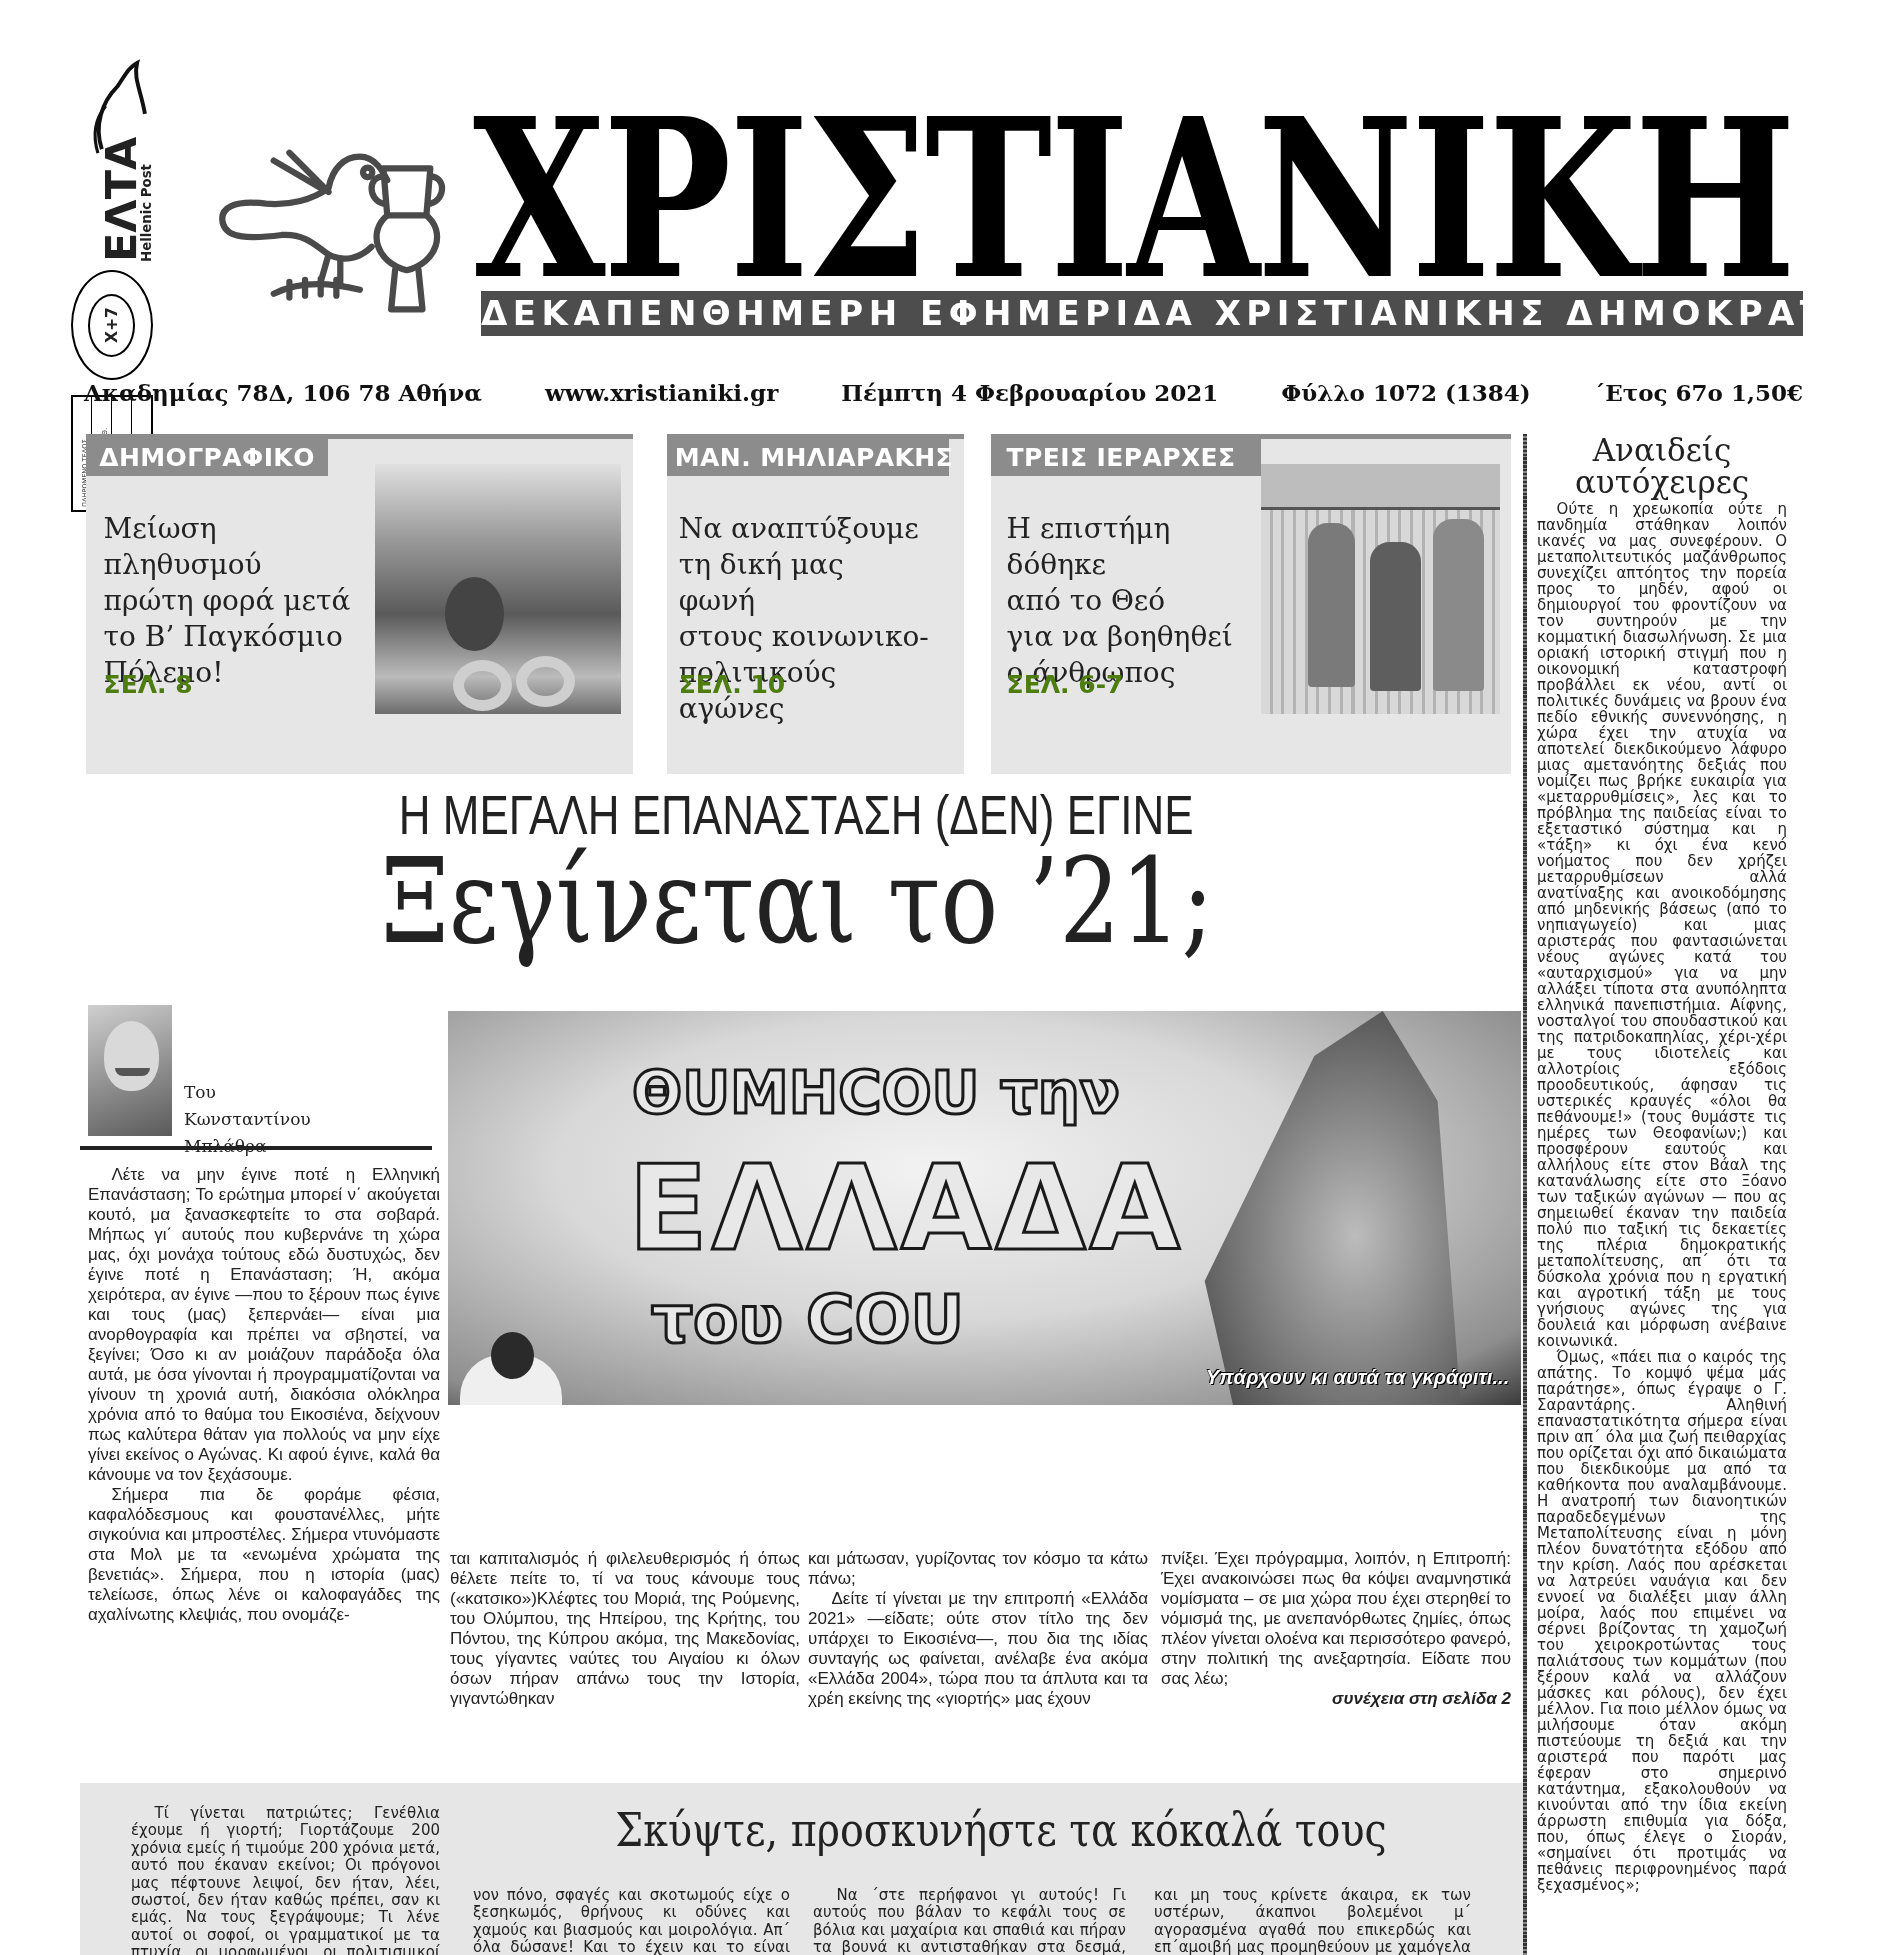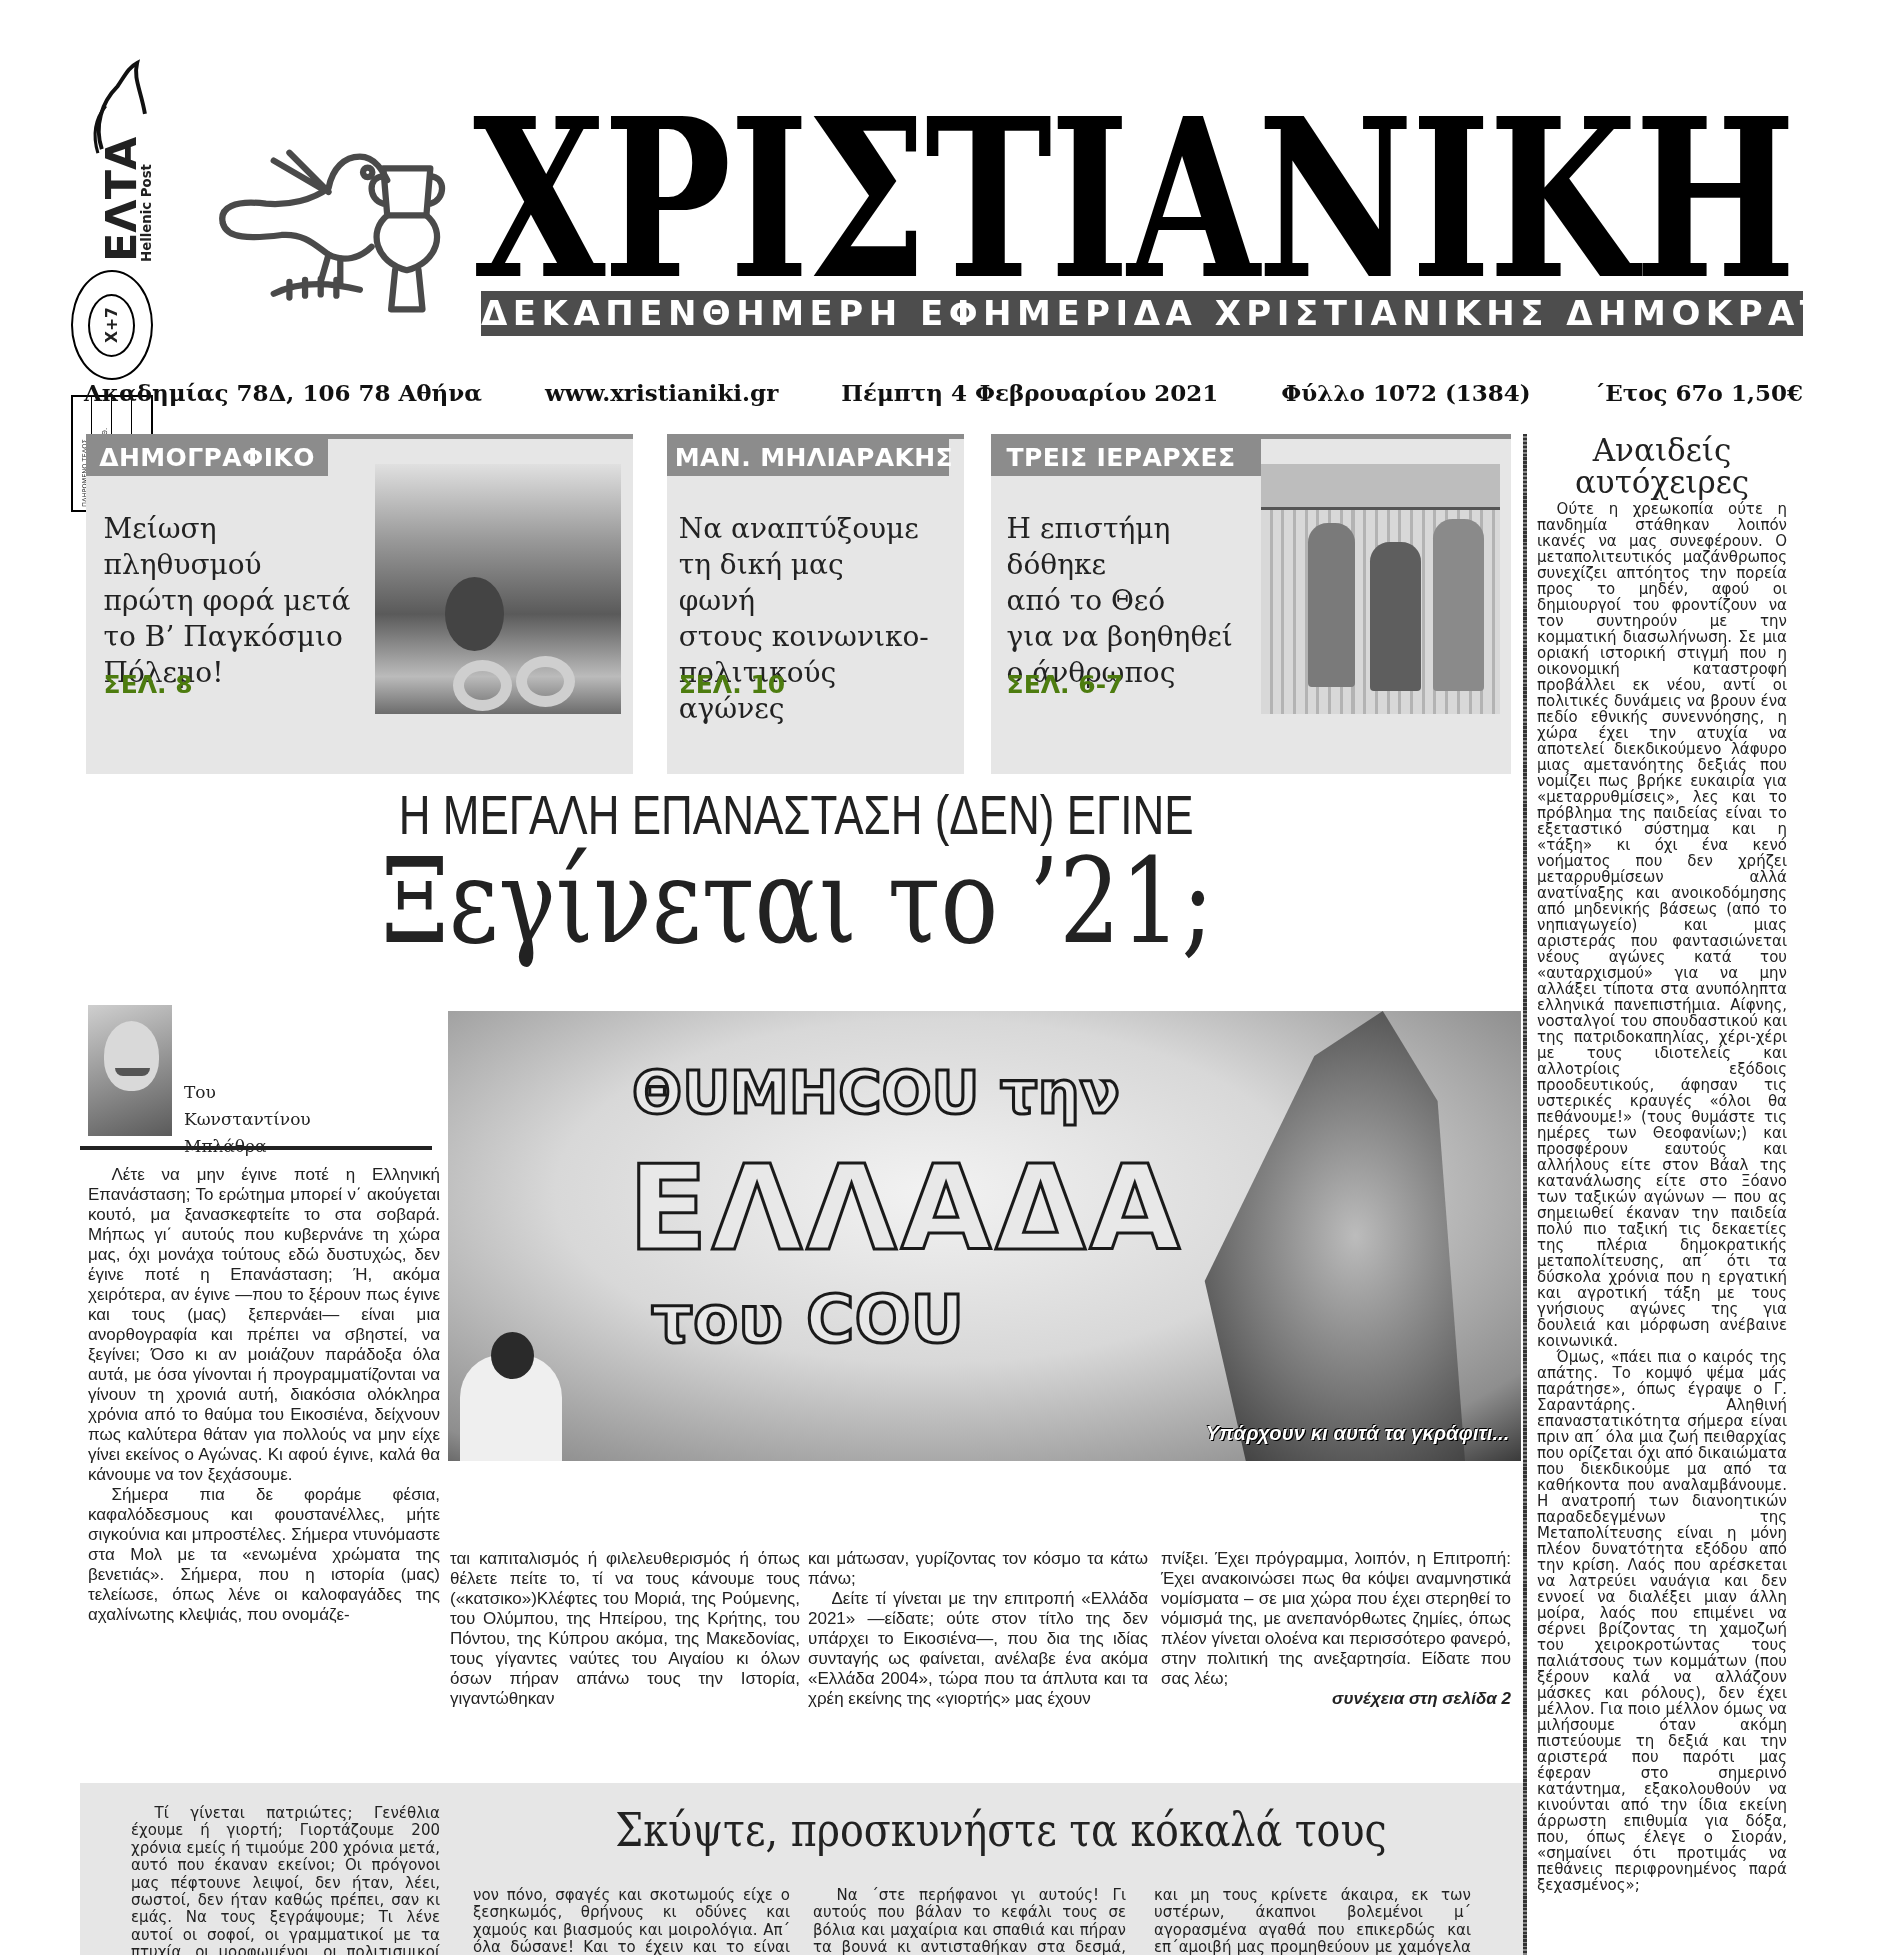--- a/index.html
+++ b/index.html
@@ -42,21 +42,21 @@
   
   #kicker { left:301px; top:786px; width:978px; text-align:center; font-family:"Liberation Sans", sans-serif; font-size:55px; line-height:59px; color:#222; transform:scaleX(0.8); transform-origin:center top; white-space:nowrap; }
   #headline { left:250px; top:837px; width:1095px; text-align:center; font-family:"DejaVu Serif", serif; font-size:117px; line-height:129px; color:#222; white-space:nowrap; transform:scaleX(0.82); transform-origin:center top; }
 
   
   #author-photo { left:88px; top:1005px; width:84px; height:131px; background:linear-gradient(160deg,#cfcfcf 0%,#9a9a9a 45%,#5a5a5a 100%); }
   #author-name { left:184px; top:1079px; width:156px; font-family:"DejaVu Serif", serif; font-size:17px; line-height:27px; color:#222; }
   #author-rule { left:80px; top:1146px; width:352px; height:3.9px; background:#222; }
 
   
-  #main-image { left:448px; top:1011px; width:1073px; height:450px; overflow:hidden; background:radial-gradient(ellipse at 45% 40%, #f2f2f2 0%, #d8d8d8 45%, #8e8e8e 85%, #3a3a3a 100%); }
+  #main-image { left:448px; top:1011px; width:1073px; height:394px; overflow:hidden; background:radial-gradient(ellipse at 45% 40%, #f2f2f2 0%, #d8d8d8 45%, #8e8e8e 85%, #3a3a3a 100%); }
   .graf { position:absolute; font-family:"DejaVu Sans", sans-serif; font-weight:bold; color:#e8e8e8; -webkit-text-stroke:3.1px #1a1a1a; white-space:nowrap; }
   #image-caption { position:absolute; right:11.7px; bottom:15.6px; font-family:Liberation Sans, sans-serif; font-style:italic; font-weight:bold; font-size:20.3px; color:#fff; text-shadow:1.2px 1.2px 0 #000, -0.8px -0.8px 0 #000; }
 
   
   .body-col { position:absolute; font-family:"Liberation Sans", sans-serif; font-size:17px; line-height:20px; color:#222; text-align:justify; }
   .body-col p { margin:0; text-indent:23.5px; }
   .body-col p.noindent { text-indent:0; }
   #continue { font-family:"Liberation Sans", sans-serif; font-weight:bold; font-style:italic; font-size:17px; color:#222; text-align:right; }
 
   

